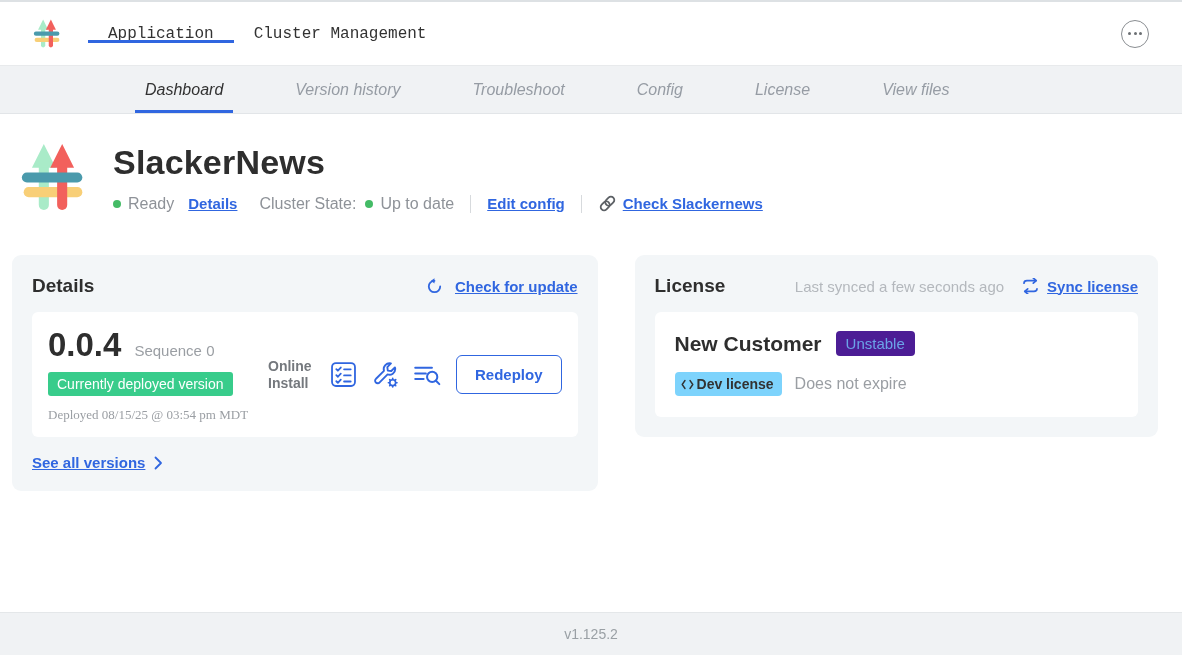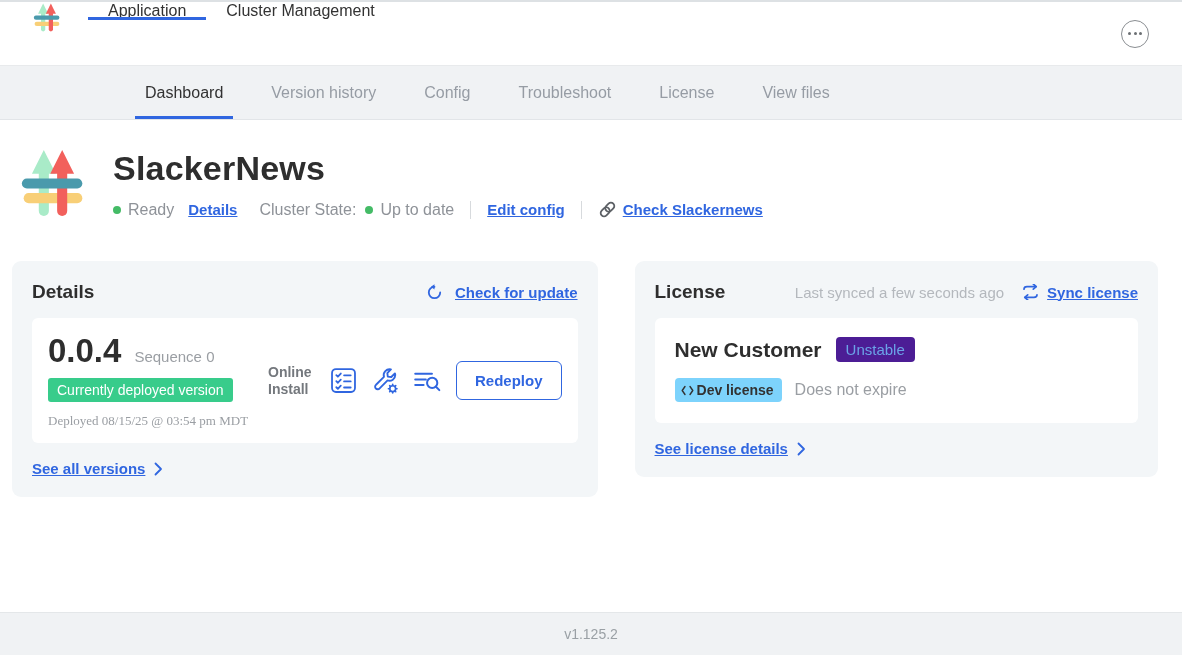--- a/index.html
+++ b/index.html
@@ -9,21 +9,21 @@
     background: #ffffff;
     color: #323232;
     display: flex;
     flex-direction: column;
   }
   .topline { height: 2px; background: #dde1e4; flex: none; }
 
   
   .header {
     height: 64px; background: #fff; border-bottom: 1px solid #e8eaec;
-    display: flex; align-items: flex-start; flex: none;
+    display: flex; align-items: center; flex: none; font-family: Liberation Mono, monospace;
   }
   .header-logo { width: 28px; margin-left: 33px; display: flex; align-items: center; }
   .header-logo svg { width: 28px; height: 31px; }
   .header-tabs { display: flex; margin-left: 27px; }
   .header-tab {
     display: flex; align-items: center; padding: 0 20px;
     font-size: 16px; color: #323232; position: relative; cursor: pointer;
   }
   .header-tab.active { font-weight: 400; }
   .header-tab.active::after {
@@ -33,22 +33,22 @@
   .more-btn {
     margin-left: auto; margin-right: 33px; align-self: center;
     width: 28px; height: 28px; border: 1px solid #898d91; border-radius: 50%;
     display: flex; align-items: center; justify-content: center; gap: 2.5px;
     cursor: pointer; background: #fff;
   }
   .more-btn i { width: 3px; height: 3px; border-radius: 50%; background: #6b6f73; }
 
   
   .subnav {
-    height: 54px; background: #f0f2f4; border-bottom: 1px solid #e2e5e8;
-    display: flex; padding-left: 135px; gap: 28px; flex: none;
+    height: 48px; background: #f0f2f4; border-bottom: 1px solid #e2e5e8;
+    display: flex; padding-left: 135px; gap: 52px; flex: none; font-style: italic;
   }
   .subnav-item {
     display: flex; align-items: center; padding: 0 10px;
     font-size: 16px; color: #969ca4; position: relative; cursor: pointer;
   }
   .subnav-item.active { color: #323232; }
   .subnav-item.active::after {
     content: ""; position: absolute; left: 0; right: 0; bottom: 0;
     height: 3px; background: #3066e0;
   }
@@ -155,24 +155,24 @@
 </header>
 
 <nav class="subnav">
   <div class="subnav-item active">
     <span>Dashboard</span>
   </div>
   <div class="subnav-item">
     <span>Version history</span>
   </div>
   <div class="subnav-item">
+    <span>Troubleshoot</span>
+  </div>
+  <div class="subnav-item">
     <span>Config</span>
-  </div>
-  <div class="subnav-item">
-    <span>Troubleshoot</span>
   </div>
   <div class="subnav-item">
     <span>License</span>
   </div>
   <div class="subnav-item">
     <span>View files</span>
   </div>
 </nav>
 
 <main>
@@ -320,26 +320,20 @@
                 <polyline points="4,1.5 1.2,5.5 4,9.5"></polyline>
                 <polyline points="9,1.5 11.8,5.5 9,9.5"></polyline>
               </g>
             </svg>
             <span>Dev license</span>
           </span>
           <span class="expiry">Does not expire</span>
         </div>
       </div>
 
-      <div class="card-footer-link">
-        <span class="blue-link">See license details</span>
-        <svg width="9" height="14" viewBox="0 0 9 14">
-          <polyline points="1.5,1.5 7,7 1.5,12.5" fill="none" stroke="#3066e0" stroke-width="1.8" stroke-linecap="round" stroke-linejoin="round"></polyline>
-        </svg>
-      </div>
     </section>
 
   </div>
 </main>
 
 <footer class="footer">
   <span>v1.125.2</span>
 </footer>
 
 </body></html>

